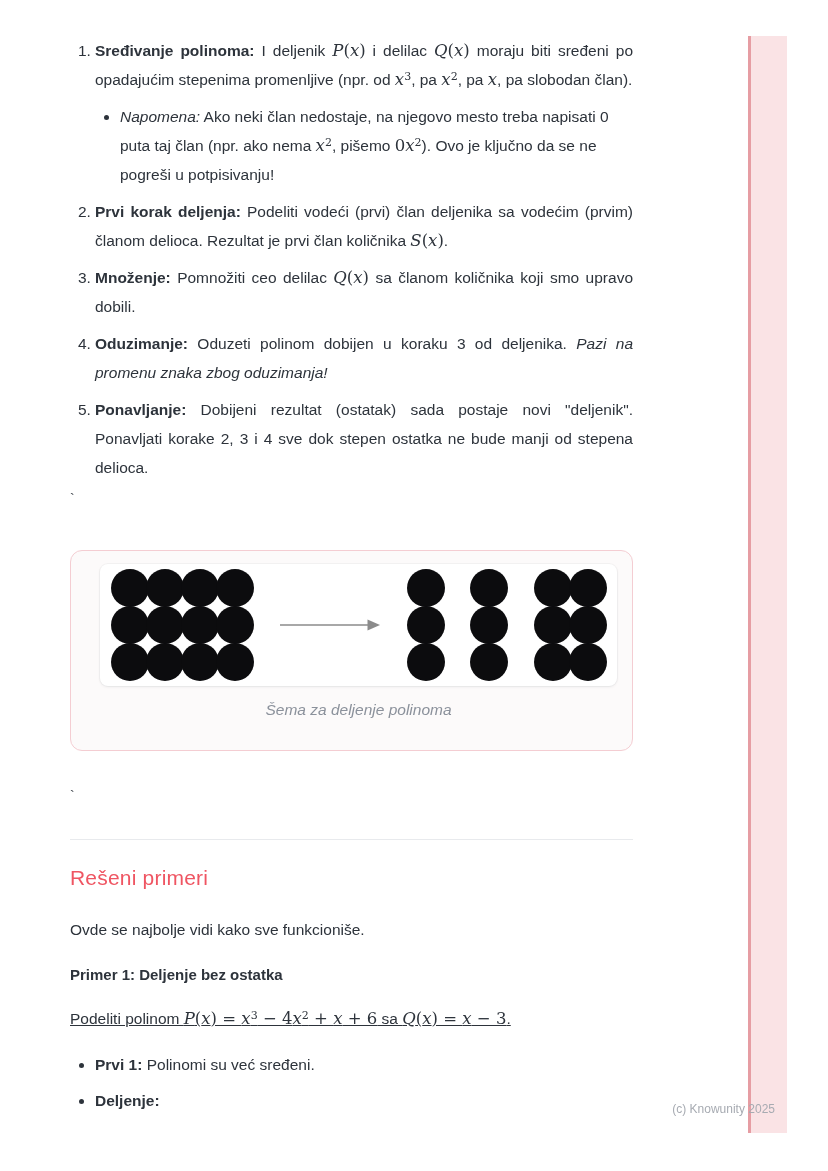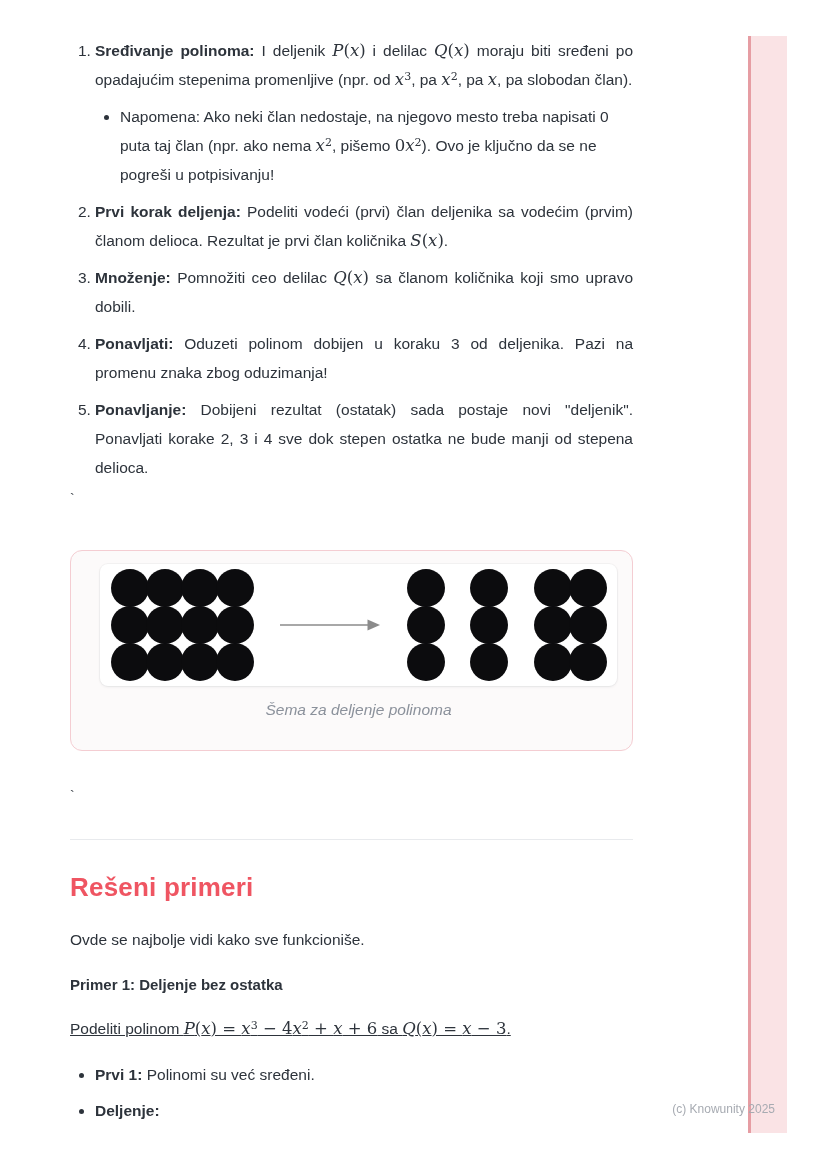--- a/index.html
+++ b/index.html
@@ -27,21 +27,21 @@
   
   ol.steps{list-style:none;margin:0;padding:0;}
   ol.steps>li{display:flex;align-items:flex-start;margin:0 0 8px 0;}
   .num{flex:0 0 25px;padding-left:8px;}
   .li-body{flex:1;min-width:0;}
   .step-text{text-align:justify;}
   ul.note-list{list-style:disc;margin:8px 0 0 0;padding:0 0 0 25px;}
   ul.note-list>li{text-align:left;}
   
   .seg-b{font-weight:700;}
-  .seg-i{}
+  .seg-i{font-style:italic;}
   .seg-m{font-family:"DejaVu Serif",serif;font-style:italic;font-size:16.5px;line-height:1;}
   .seg-mr{font-family:"DejaVu Serif",serif;font-size:16.5px;line-height:1;}
   .seg-supr{font-family:"DejaVu Serif",serif;font-size:11px;vertical-align:5px;line-height:1;}
   
   .tick{font-size:14px;line-height:18px;margin-top:2px;color:#3a4048;}
   .tick2{margin-top:36px;}
   
   figure.figure{
     margin:42px 0 0 0;padding:13px 15px 30px 29px;
     border:1.5px solid var(--figure-border);border-radius:12px;
@@ -55,22 +55,22 @@
   }
   .dots{display:grid;}
   .dot{width:38px;height:38px;border-radius:50%;background:var(--dot-black);place-self:center;}
   .arrow{color:var(--arrow-gray);display:flex;align-items:center;}
   figcaption{
     margin-top:14px;text-align:center;font-style:italic;
     color:var(--caption-gray);font-size:15.5px;line-height:20px;
   }
   hr.divider{border:none;border-top:1px solid var(--divider);margin:34px 0 0 0;}
   h2.section-heading{
-    margin:32px 0 0 0;font-size:26px;line-height:31px;
-    color:var(--accent-red);font-weight:700;letter-spacing:.2px;
+    margin:22px 0 0 0;font-size:21px;line-height:31px;
+    color:var(--accent-red);font-weight:400;letter-spacing:.2px;
   }
   p.intro{margin:22px 0 0 0;}
   p.example-title{margin:16px 0 0 0;font-weight:700;font-size:15px;}
   p.problem{margin:14px 0 16px 0;line-height:31px;text-decoration:underline;}
   ul.bullets{list-style:disc;margin:16px 0 0 0;padding:0 0 0 25px;}
   ul.bullets>li{margin-bottom:7px;}
   
   .pinkbar{
     position:absolute;left:748px;top:36px;width:39px;height:1097px;
     background:var(--pink-bar-bg);border-left:3px solid var(--pink-bar-edge);
@@ -99,21 +99,21 @@
     <li>
       <span class="num">2.</span>
       <div class="li-body step-text"><span class="seg-b">Prvi korak deljenja:</span><span> Podeliti vodeći (prvi) član deljenika sa vodećim (prvim) članom delioca. Rezultat je prvi član količnika </span><span class="seg-m">S</span><span class="seg-mr">(</span><span class="seg-m">x</span><span class="seg-mr">)</span><span>.</span></div>
     </li>
     <li>
       <span class="num">3.</span>
       <div class="li-body step-text"><span class="seg-b">Množenje:</span><span> Pomnožiti ceo delilac </span><span class="seg-m">Q</span><span class="seg-mr">(</span><span class="seg-m">x</span><span class="seg-mr">)</span><span> sa članom količnika koji smo upravo dobili.</span></div>
     </li>
     <li>
       <span class="num">4.</span>
-      <div class="li-body step-text"><span class="seg-b">Ponavljati:</span><span> Oduzeti polinom dobijen u koraku 3 od deljenika. </span><span class="seg-i">Pazi na promenu znaka zbog oduzimanja!</span></div>
+      <div class="li-body step-text"><span class="seg-b">Oduzimanje:</span><span> Oduzeti polinom dobijen u koraku 3 od deljenika. </span><span class="seg-i">Pazi na promenu znaka zbog oduzimanja!</span></div>
     </li>
     <li>
       <span class="num">5.</span>
       <div class="li-body step-text"><span class="seg-b">Ponavljanje:</span><span> Dobijeni rezultat (ostatak) sada postaje novi "deljenik". Ponavljati korake 2, 3 i 4 sve dok stepen ostatka ne bude manji od stepena delioca.</span></div>
     </li>
   </ol>
 
   <div class="tick">`</div>
 
   <figure class="figure">

